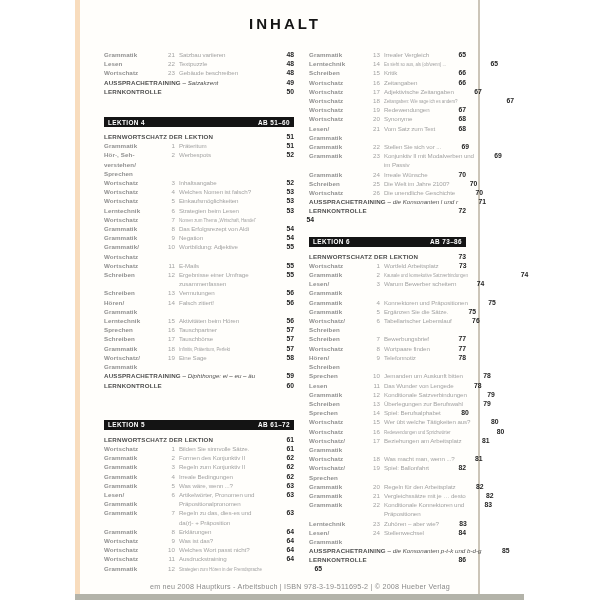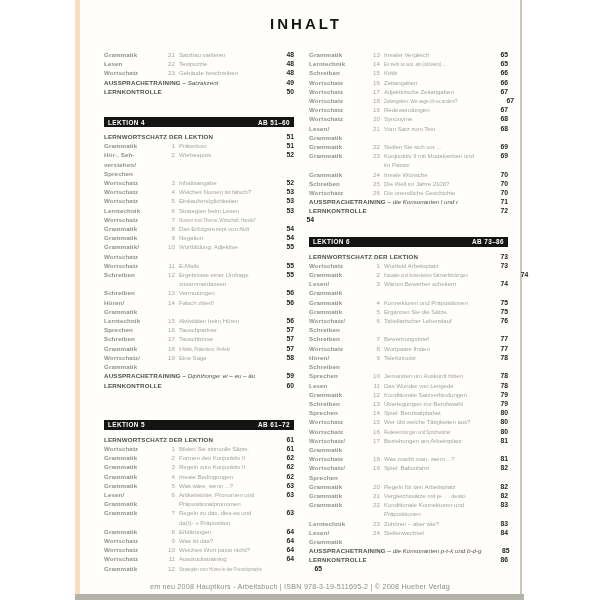--- a/index.html
+++ b/index.html
@@ -2,21 +2,21 @@
 <html style="--edge-left: #f8dcbd; --edge-right: #ccc5b8; --bottom-shadow: #b3b3a9; --bar-bg: #141414; --page-number: #1f1f1f; --category: #8f8f8f; --item-text: #a3a3a3;"><head>
 <meta charset="utf-8">
 <style>
   html,body{margin:0;padding:0;}
   body{
     width:600px;height:600px;position:relative;overflow:hidden;
     background:#ffffff;
     font-family:"Liberation Sans", sans-serif;
   }
   .scan-page{
-    position:absolute;left:75px;top:0;width:447px;height:594px;
+    position:absolute;left:75px;top:0;width:405px;height:594px;
     box-sizing:border-box;
     background:#fffefb;
     border-left:5px solid var(--edge-left,#f8dcbd);
     border-right:2px solid var(--edge-right,#ccc5b8);
   }
   .bottom-shadow{
     position:absolute;left:75px;bottom:0;width:449px;height:6px;
     background:var(--bottom-shadow,#b3b3a9);
   }
   .page-inner{padding:13px 12px 0 24px;}

